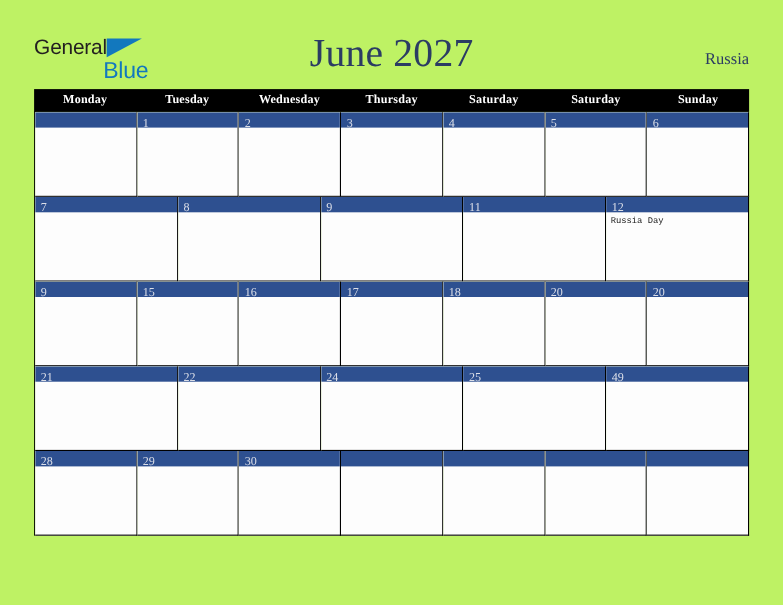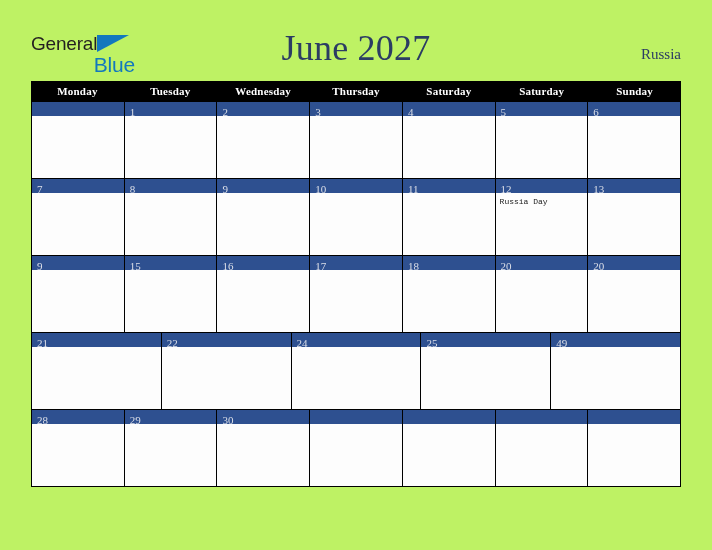--- a/index.html
+++ b/index.html
@@ -272,41 +272,29 @@
               <span class="event"></span>
             </div>
           </div>
         <div class="day-cell">
             <div class="day-band"><span class="day-num">9</span></div>
             <div class="day-body">
               <span class="event"></span>
             </div>
           </div>
         <div class="day-cell">
-            <div class="day-band"><span class="day-num">10</span></div>
-            <div class="day-body">
-              <span class="event"></span>
-            </div>
-          </div>
-        <div class="day-cell">
             <div class="day-band"><span class="day-num">11</span></div>
             <div class="day-body">
               <span class="event"></span>
             </div>
           </div>
         <div class="day-cell">
             <div class="day-band"><span class="day-num">12</span></div>
             <div class="day-body">
               <span class="event">Russia Day</span>
-            </div>
-          </div>
-        <div class="day-cell">
-            <div class="day-band"><span class="day-num">13</span></div>
-            <div class="day-body">
-              <span class="event"></span>
             </div>
           </div>
       </div>
 
       <div class="week">
         <div class="day-cell">
             <div class="day-band"><span class="day-num">9</span></div>
             <div class="day-body">
               <span class="event"></span>
             </div>

